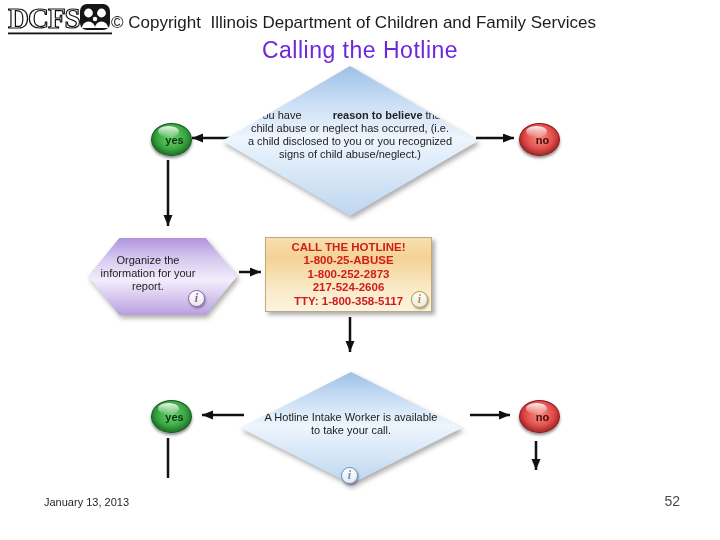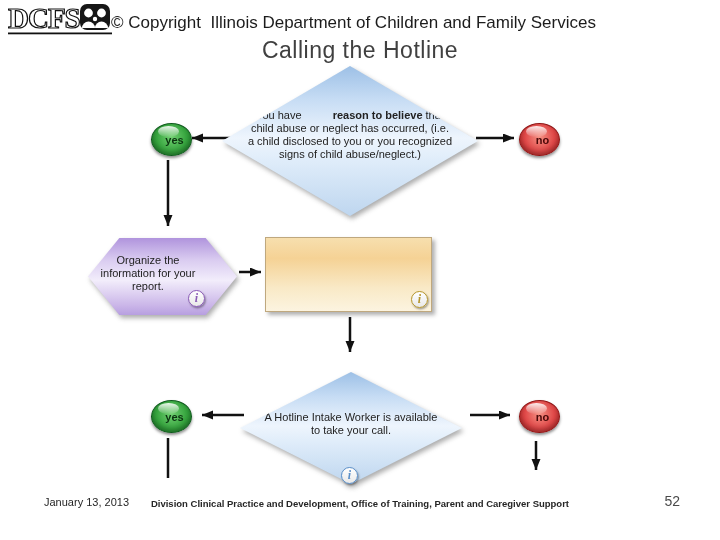--- a/index.html
+++ b/index.html
@@ -9,21 +9,21 @@
   }
 
   
   .logo-svg { position:absolute; left:8px; top:2px; }
   .copyright {
     position:absolute; left:111px; top:13px; font-size:17px; color:#1c1c1c;
     white-space:pre;
   }
   .title {
     position:absolute; left:0; top:37px; width:720px; text-align:center;
-    font-size:23px; color:#404040; letter-spacing:0.5px;
+    font-size:23px; color:#6d28d9; letter-spacing:0.5px;
   }
 
   
   .connectors { position:absolute; left:0; top:0; pointer-events:none; }
 
   
   .diamond { position:absolute; filter:drop-shadow(2px 3px 2.5px rgba(70,70,70,0.45)); }
   .diamond-inner {
     width:100%; height:100%;
     clip-path:polygon(50% 0%, 100% 50%, 50% 100%, 0% 50%);
@@ -149,20 +149,27 @@
   <div class="hexagon">
     <div class="hexagon-inner">
       <div class="hex-text">Organize the information for your report.</div>
     </div>
     <div class="info info-purple" style="left:100px; top:52px;">
       <span>i</span>
     </div>
   </div>
 
   <div class="hotline-box">
+    <div class="hotline-text">
+      <div>CALL THE HOTLINE!</div>
+      <div>1-800-25-ABUSE</div>
+      <div>1-800-252-2873</div>
+      <div>217-524-2606</div>
+      <div>TTY: 1-800-358-5117</div>
+    </div>
     <div class="info info-gold" style="left:145px; top:53px;">
       <span>i</span>
     </div>
   </div>
 
   <div class="diamond" style="left:240px; top:372px; width:222px; height:112px;">
     <div class="diamond-inner">
       <div class="diamond-text d2-text">A Hotline Intake Worker is available to take your call.</div>
     </div>
     <div class="info info-blue" style="left:101px; top:95px;">
@@ -171,16 +178,15 @@
   </div>
 
   <div class="pill yes" style="left:151px; top:400px;">
     <span>yes</span>
   </div>
   <div class="pill no" style="left:519px; top:400px;">
     <span>no</span>
   </div>
 
   <div class="footer-date">January 13, 2013</div>
-  <div class="footer-division">Division Clinical Practice and Development, Office of Training, Parent and Caregiver Support</div>
   <div class="footer-page">52</div>
 
 </div>
 
 </body></html>

